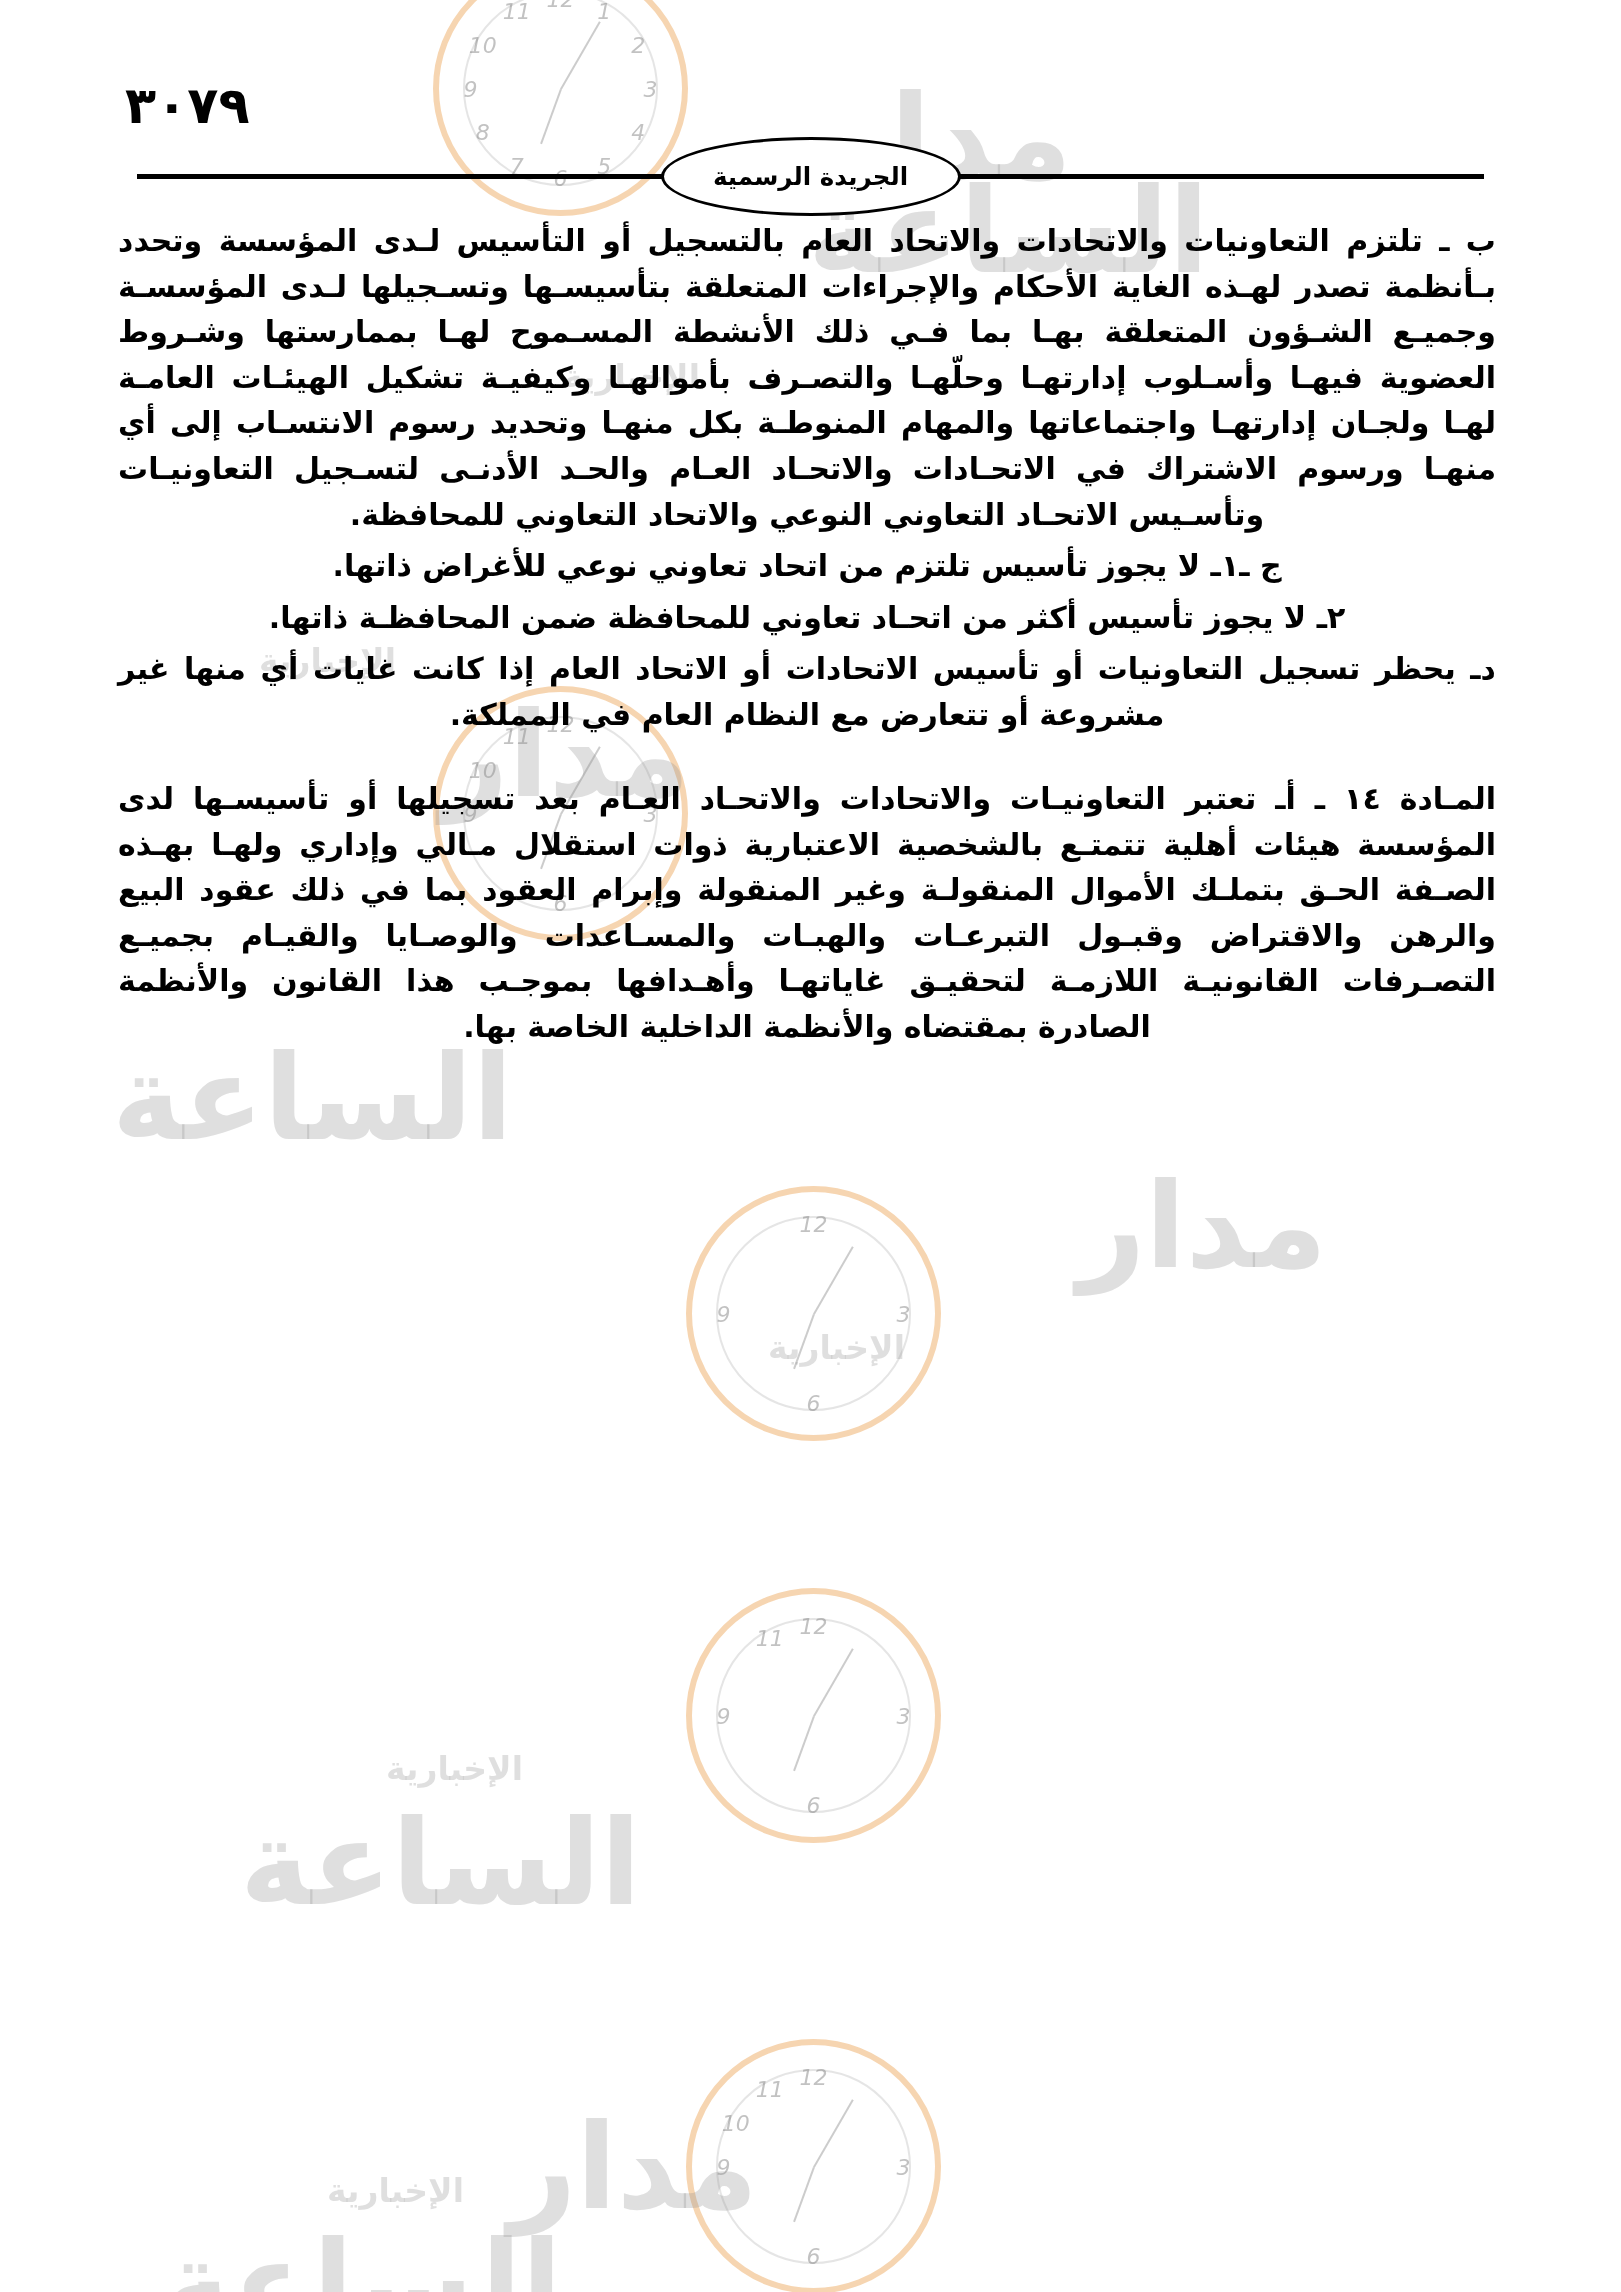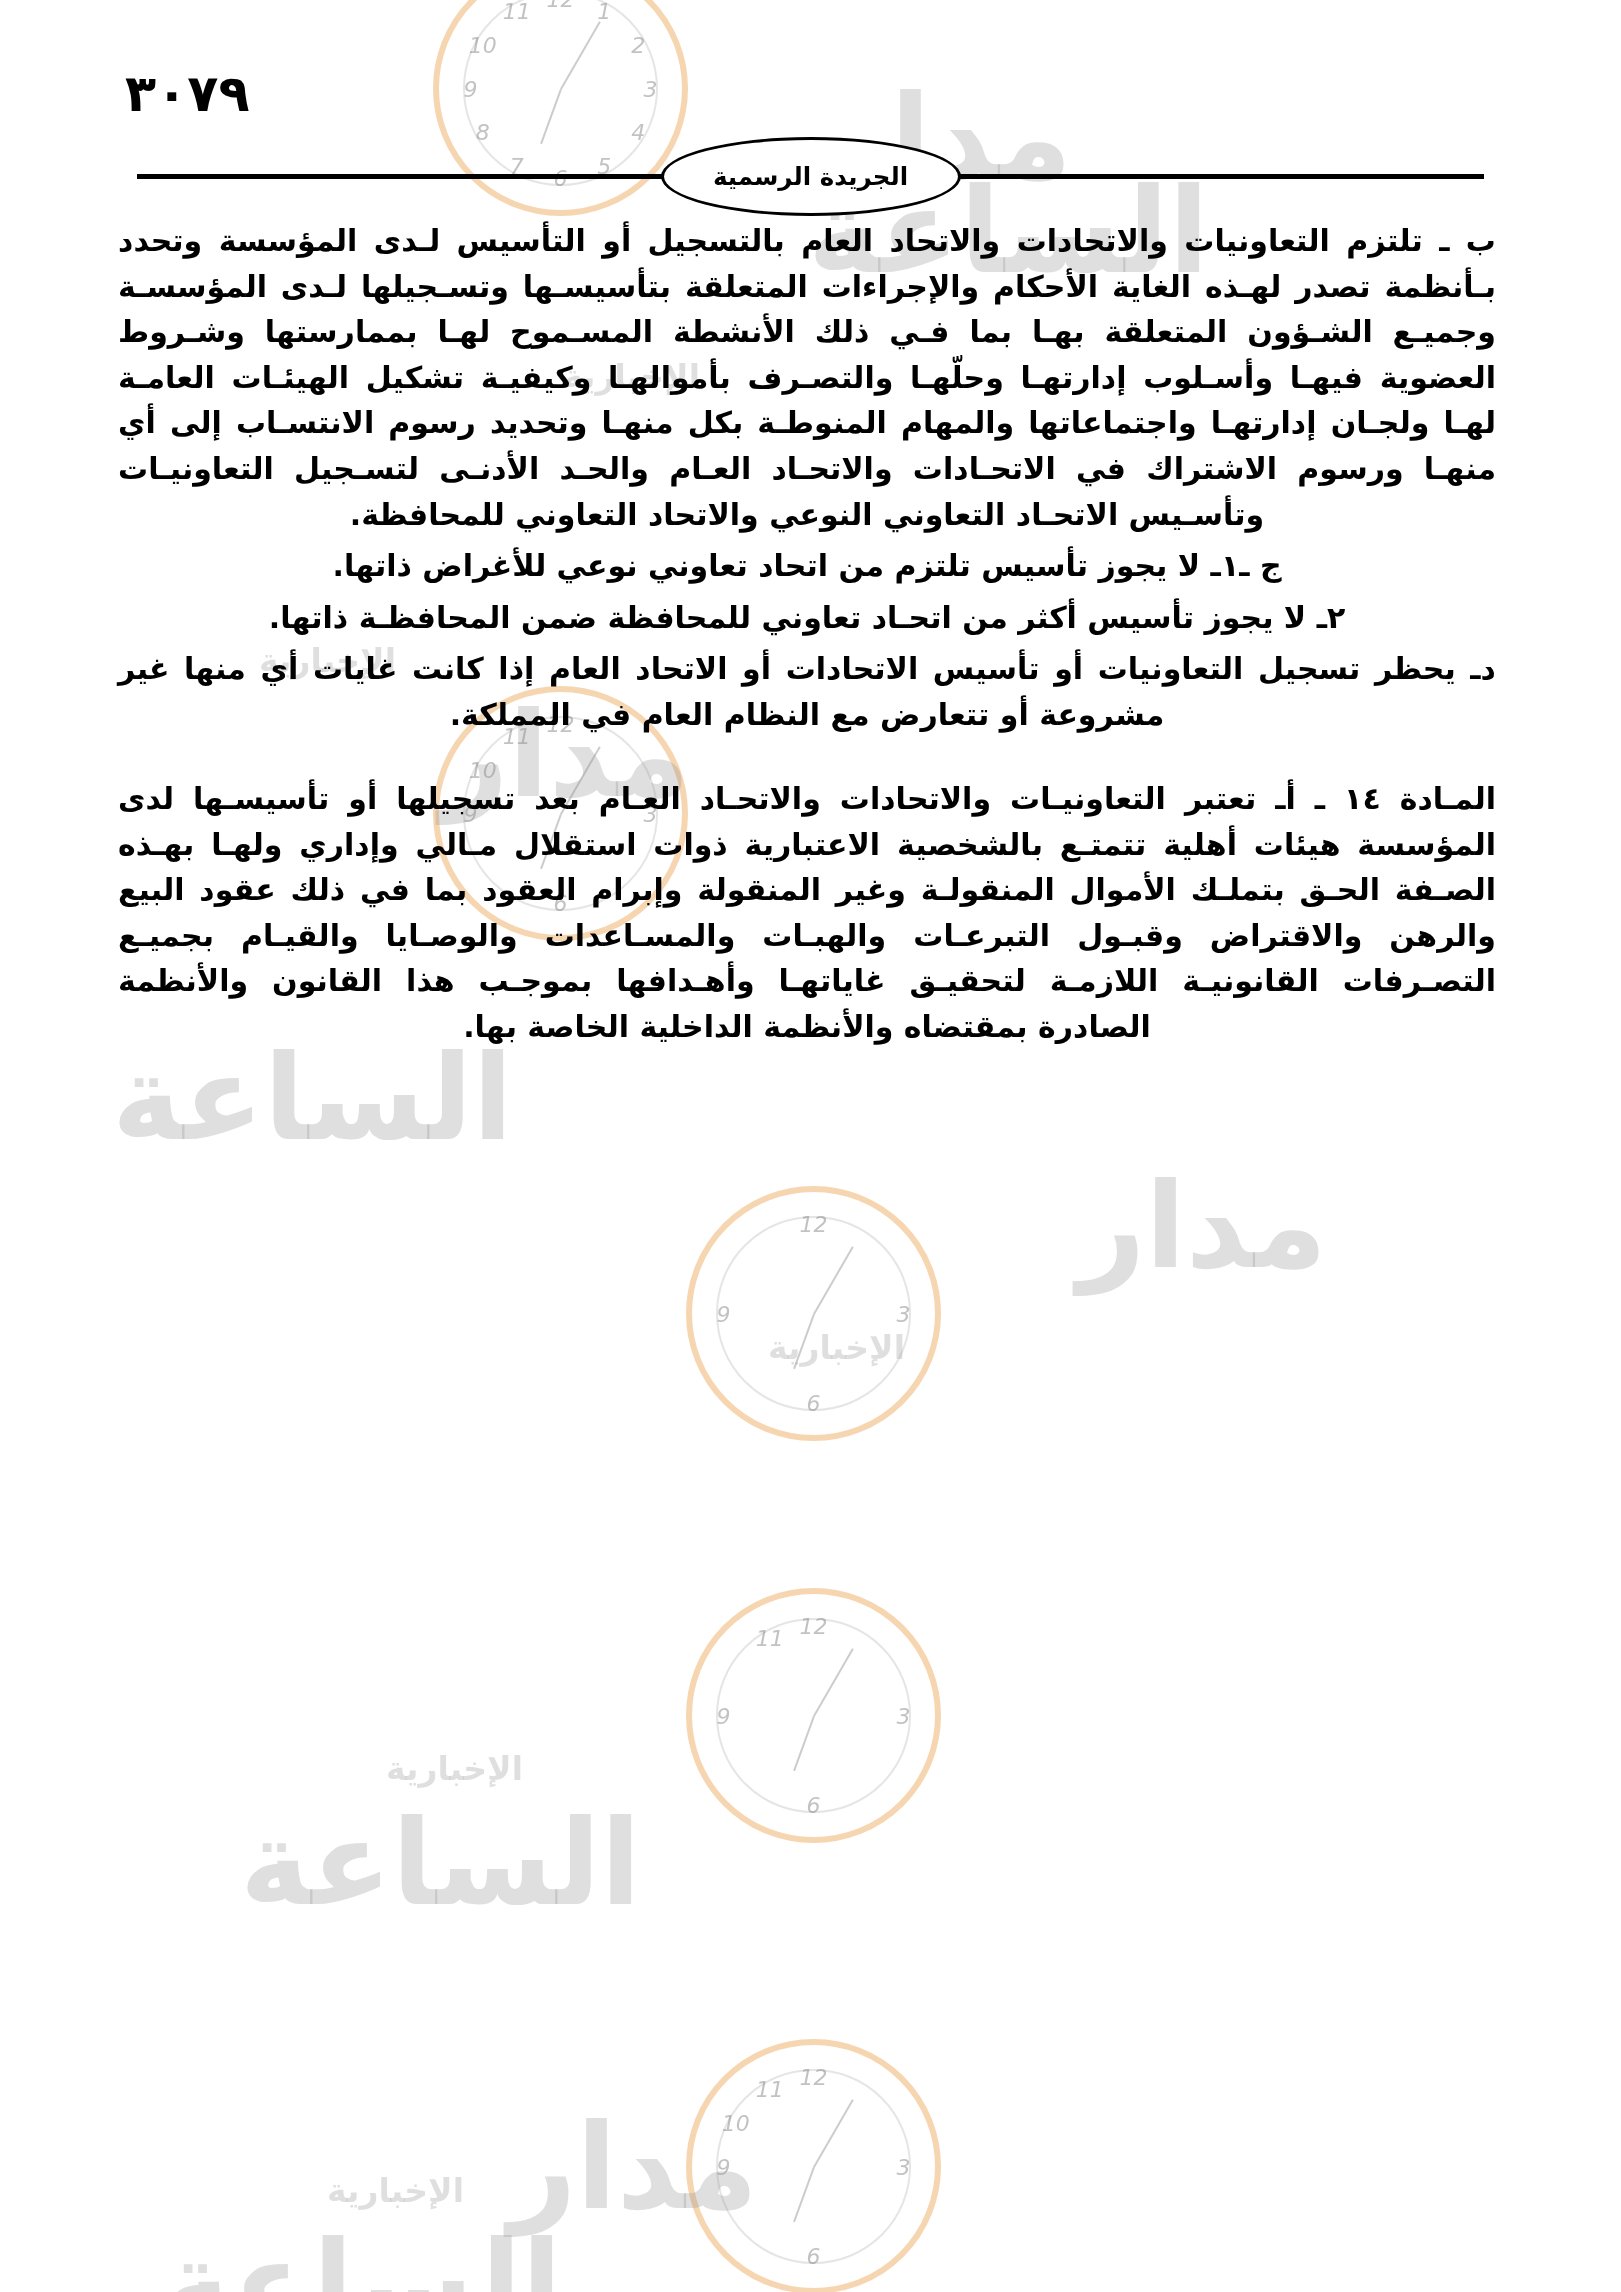--- a/index.html
+++ b/index.html
@@ -86,21 +86,21 @@
     z-index: 2;
     padding: 0;
   }
 
   .header {
     position: relative;
     height: 181px;
   }
   .page-number {
     position: absolute;
-    top: 64px;
+    top: 76px;
     left: 125px;
     font-size: 51px;
     font-weight: bold;
     letter-spacing: 2px;
     font-family: "DejaVu Sans", sans-serif;
   }
   .header-rule {
     position: absolute;
     top: 174px;
     right: 137px;

